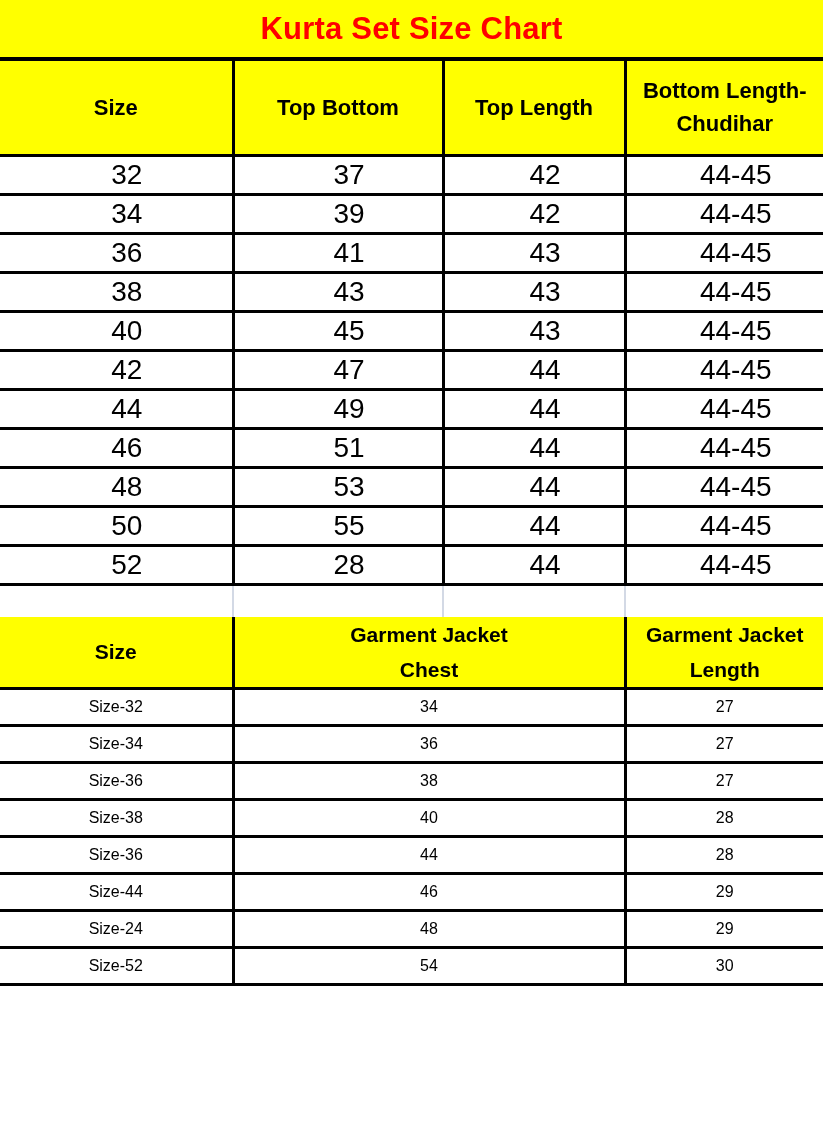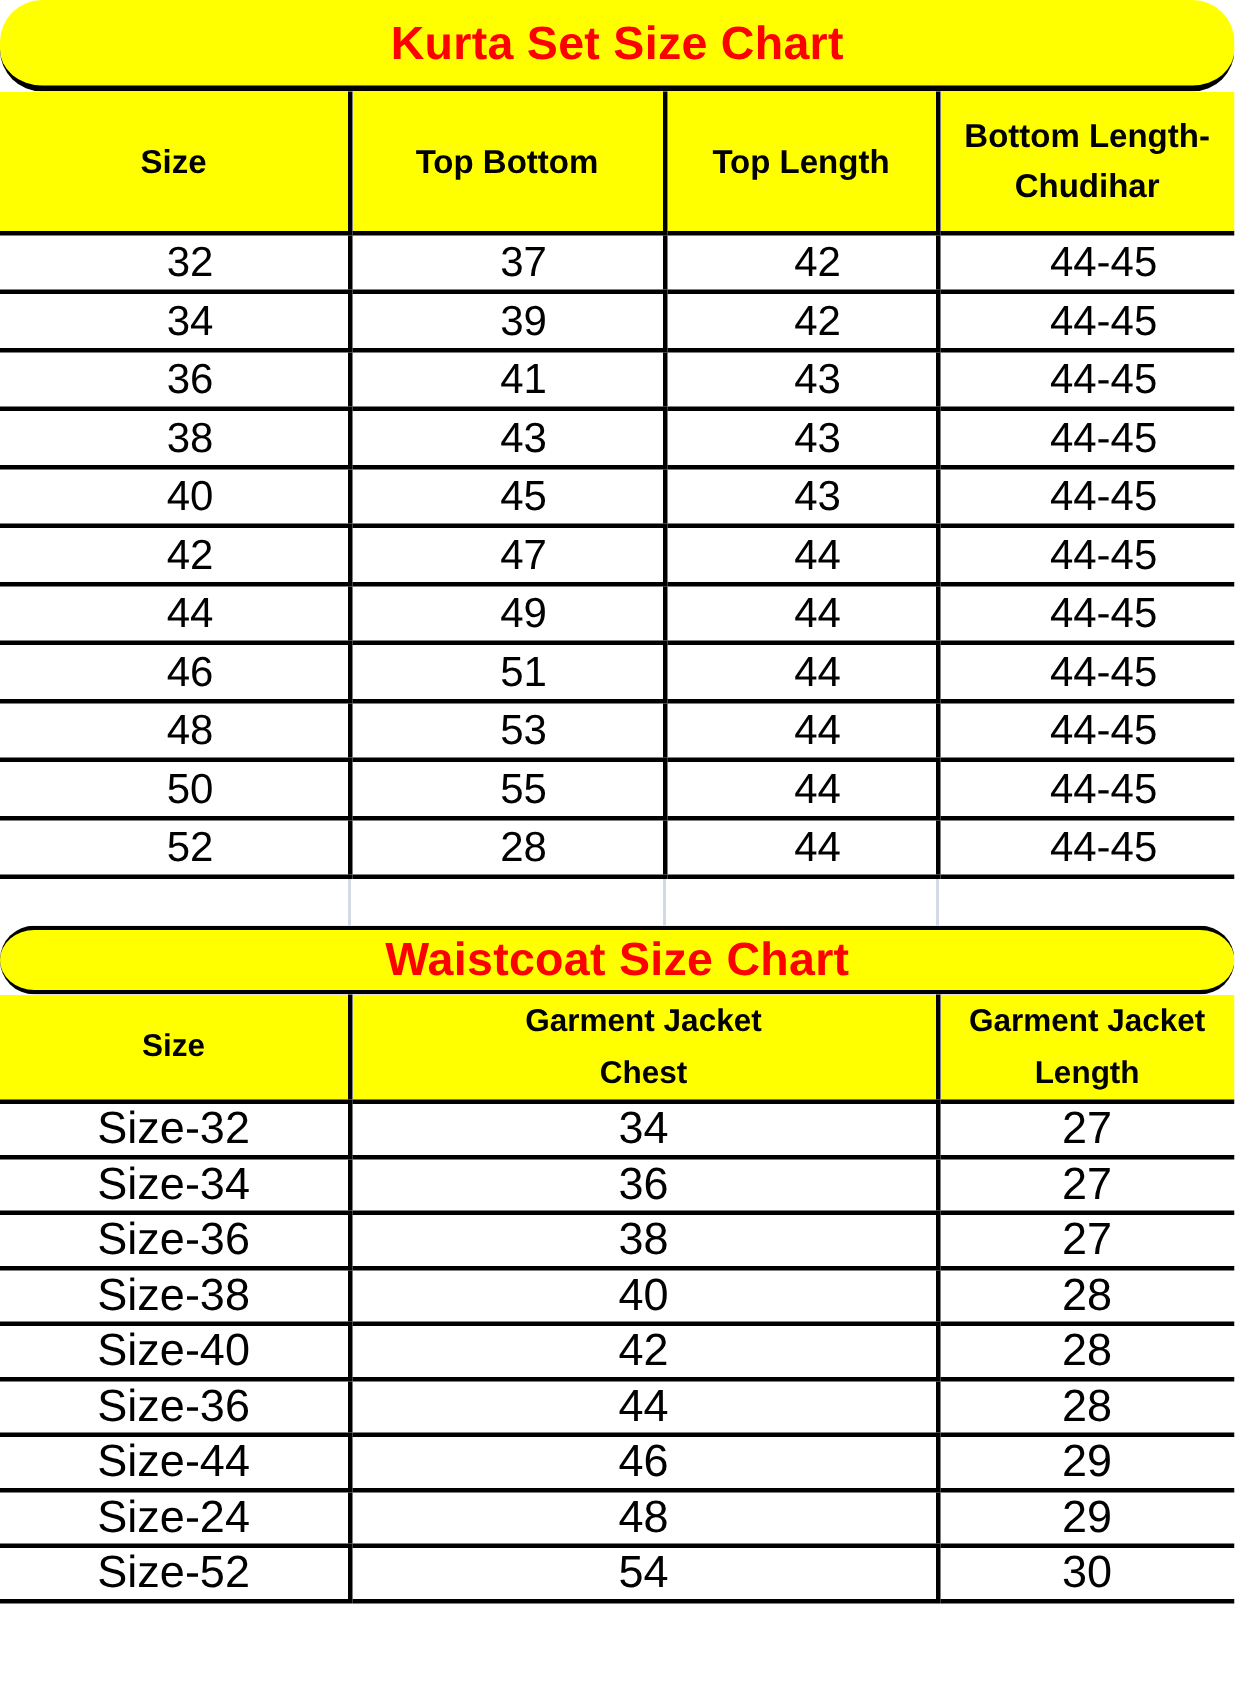--- a/index.html
+++ b/index.html
@@ -16,21 +16,20 @@
   .chart-title {
     background: #FFFF00;
     color: #FF0000;
     font-weight: 700;
     font-size: 31px;
     text-align: center;
     display: flex;
     align-items: center;
     justify-content: center;
     letter-spacing: 0.2px;
-    border-radius: 28px;
   }
   .kurta-title { height: 61px; border-bottom: 4px solid #000; }
   .waistcoat-title { height: 46px; border-top: 3px solid #000; border-bottom: 3px solid #000; }
 
   
   table.grid {
     width: 823px;
     border-collapse: collapse;
     table-layout: fixed;
   }
@@ -46,21 +45,21 @@
   table.grid th {
     background: #FFFF00;
     color: #000;
     font-weight: 700;
   }
   table.kurta th { height: 94px; font-size: 22px; line-height: 33px; }
   table.waistcoat th { height: 66px; font-size: 21px; line-height: 35px; }
   .hdr-line { display: block; }
 
   table.kurta td { height: 39px; font-size: 28px; color: #000; padding-left: 22px; }
-  table.waistcoat td { height: 37px; font-size: 30px; color: #000; }
+  table.waistcoat td { height: 37px; font-size: 16px; color: #000; }
   td.small-text { font-size: 21px; }
 
   
   .gap-row { position: relative; height: 31px; background: #ffffff; }
   .gap-row .faint-vline {
     position: absolute;
     top: 0; bottom: 0;
     width: 2px;
     background: #d3d9e5;
   }
@@ -165,21 +164,20 @@
         </tr>
       </tbody>
   </table>
 
   <div class="gap-row">
     <span class="faint-vline" style="left:232px"></span>
     <span class="faint-vline" style="left:442px"></span>
     <span class="faint-vline" style="left:624px"></span>
   </div>
 
-  <div class="chart-title waistcoat-title">Waistcoat Size Chart</div>
 
   <table class="grid waistcoat">
     <colgroup>
       <col style="width:233px">
       <col style="width:392px">
       <col style="width:198px">
     </colgroup>
     <thead>
       <tr>
         <th>
@@ -210,25 +208,20 @@
           <td>Size-36</td>
           <td>38</td>
           <td>27</td>
         </tr>
         <tr>
           <td>Size-38</td>
           <td>40</td>
           <td>28</td>
         </tr>
         <tr>
-          <td>Size-40</td>
-          <td>42</td>
-          <td>28</td>
-        </tr>
-        <tr>
           <td>Size-36</td>
           <td>44</td>
           <td>28</td>
         </tr>
         <tr>
           <td>Size-44</td>
           <td>46</td>
           <td>29</td>
         </tr>
         <tr>

